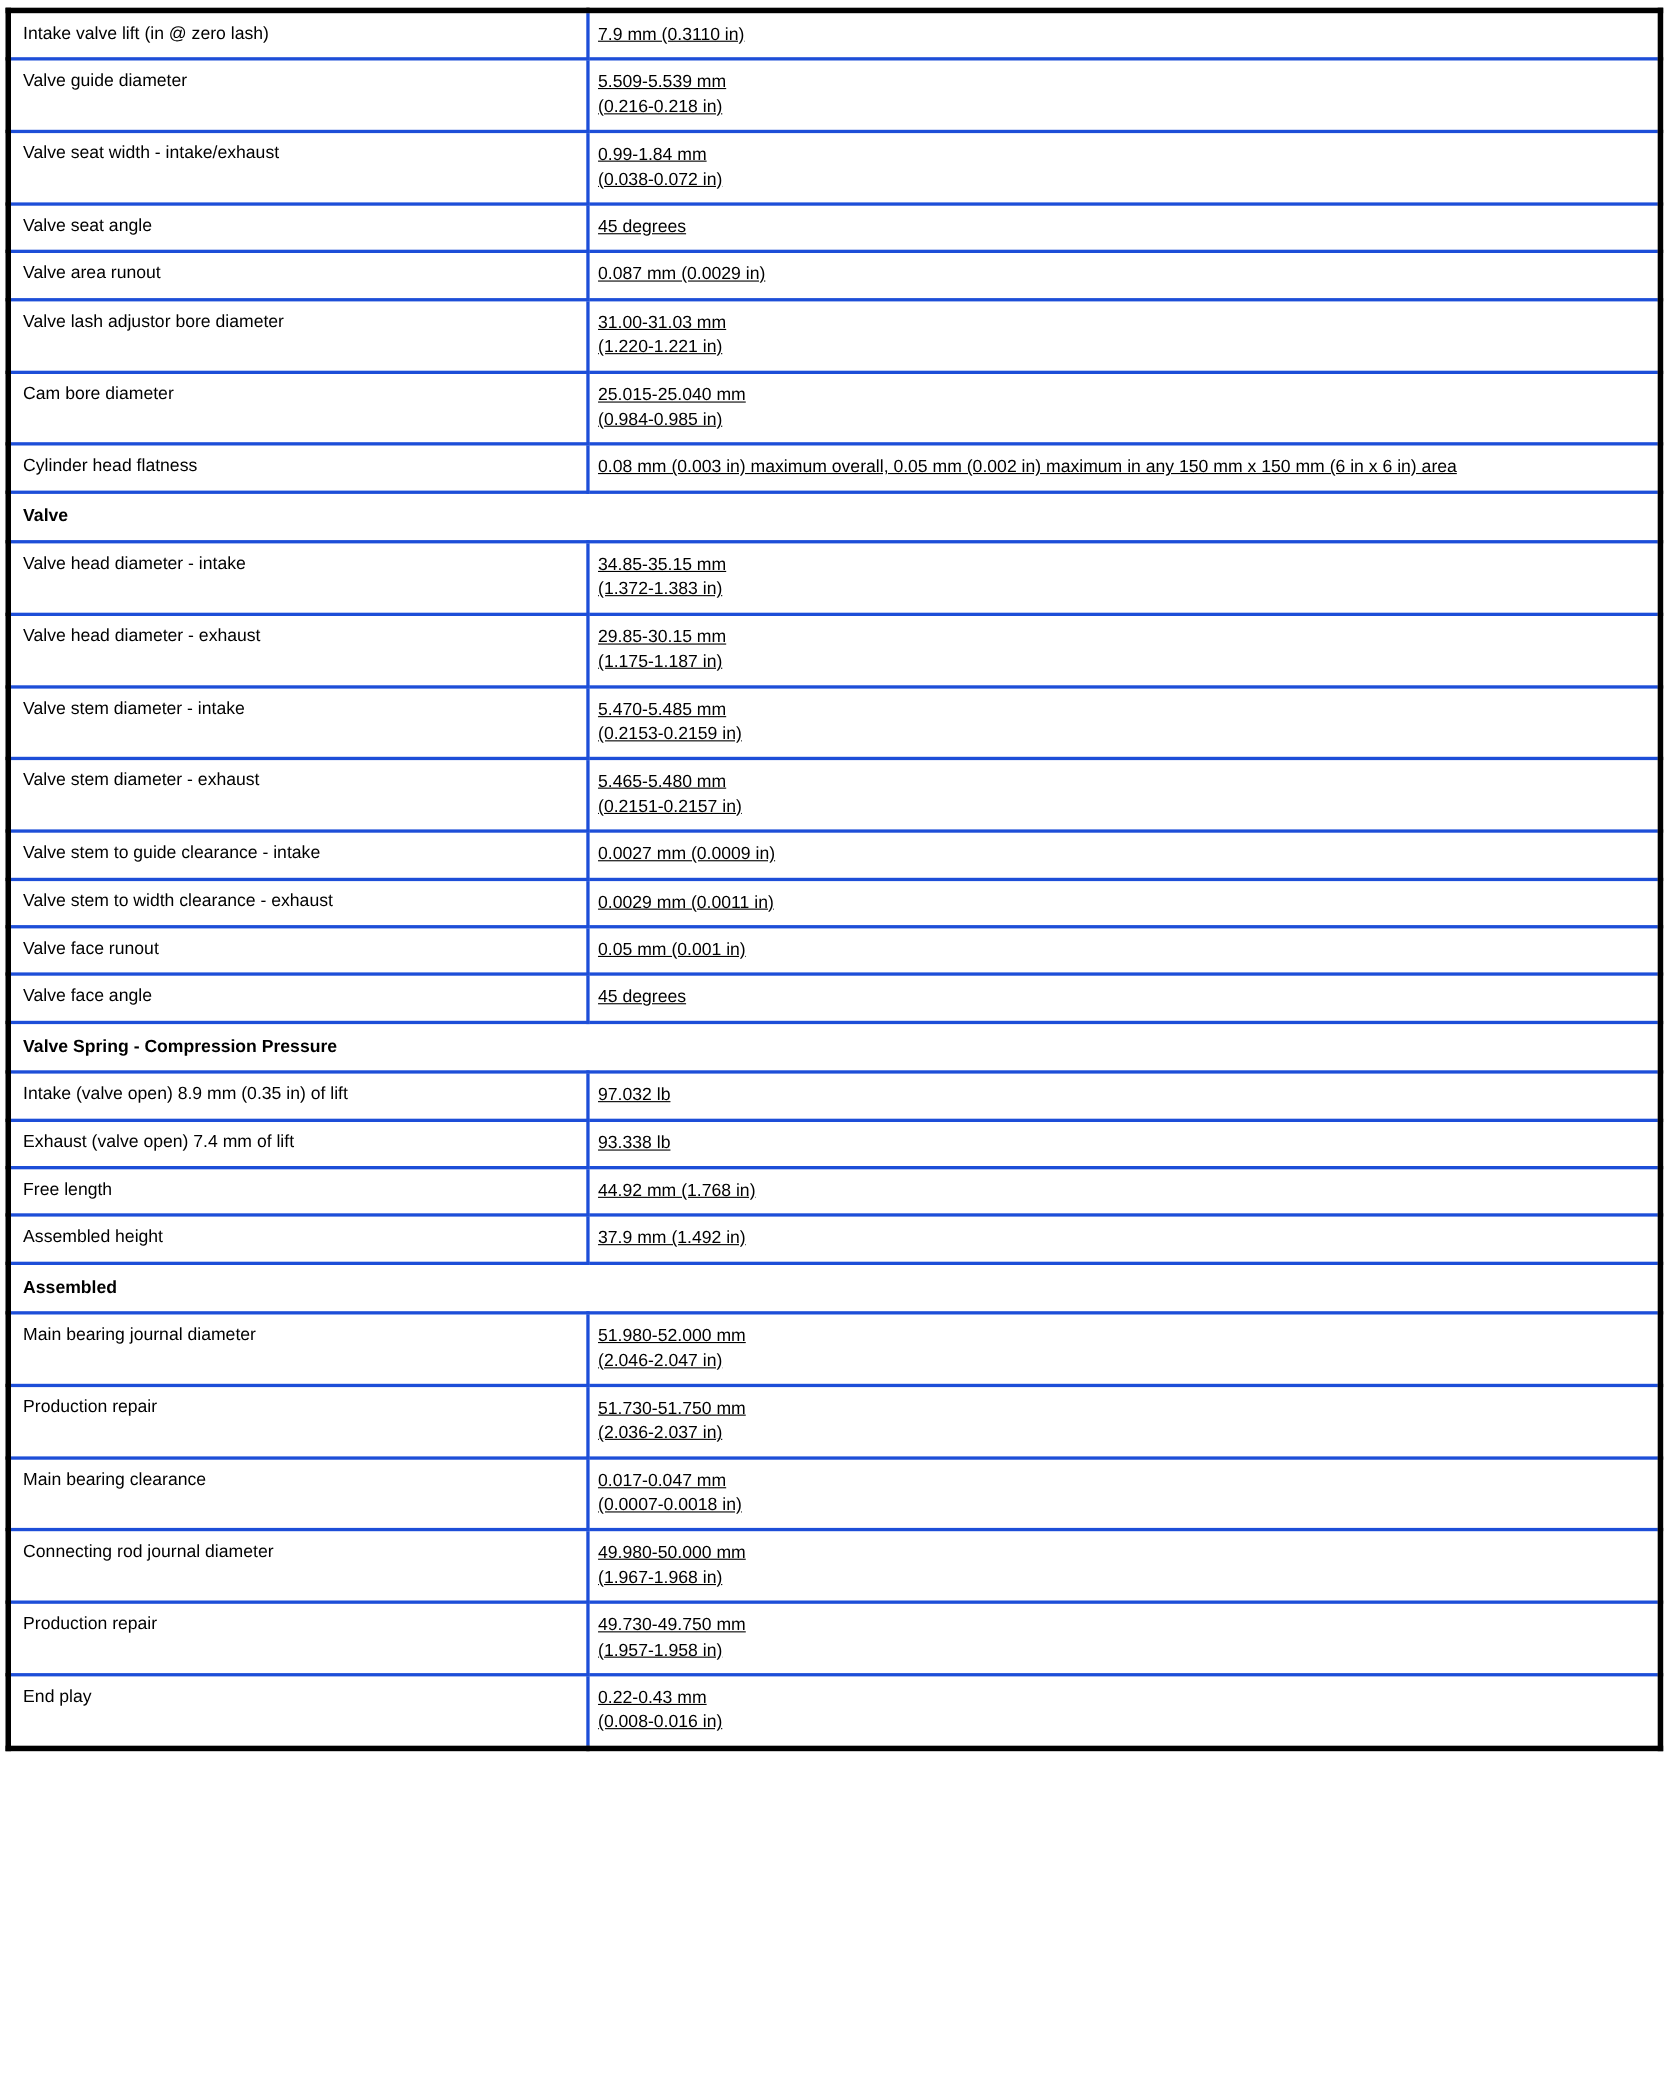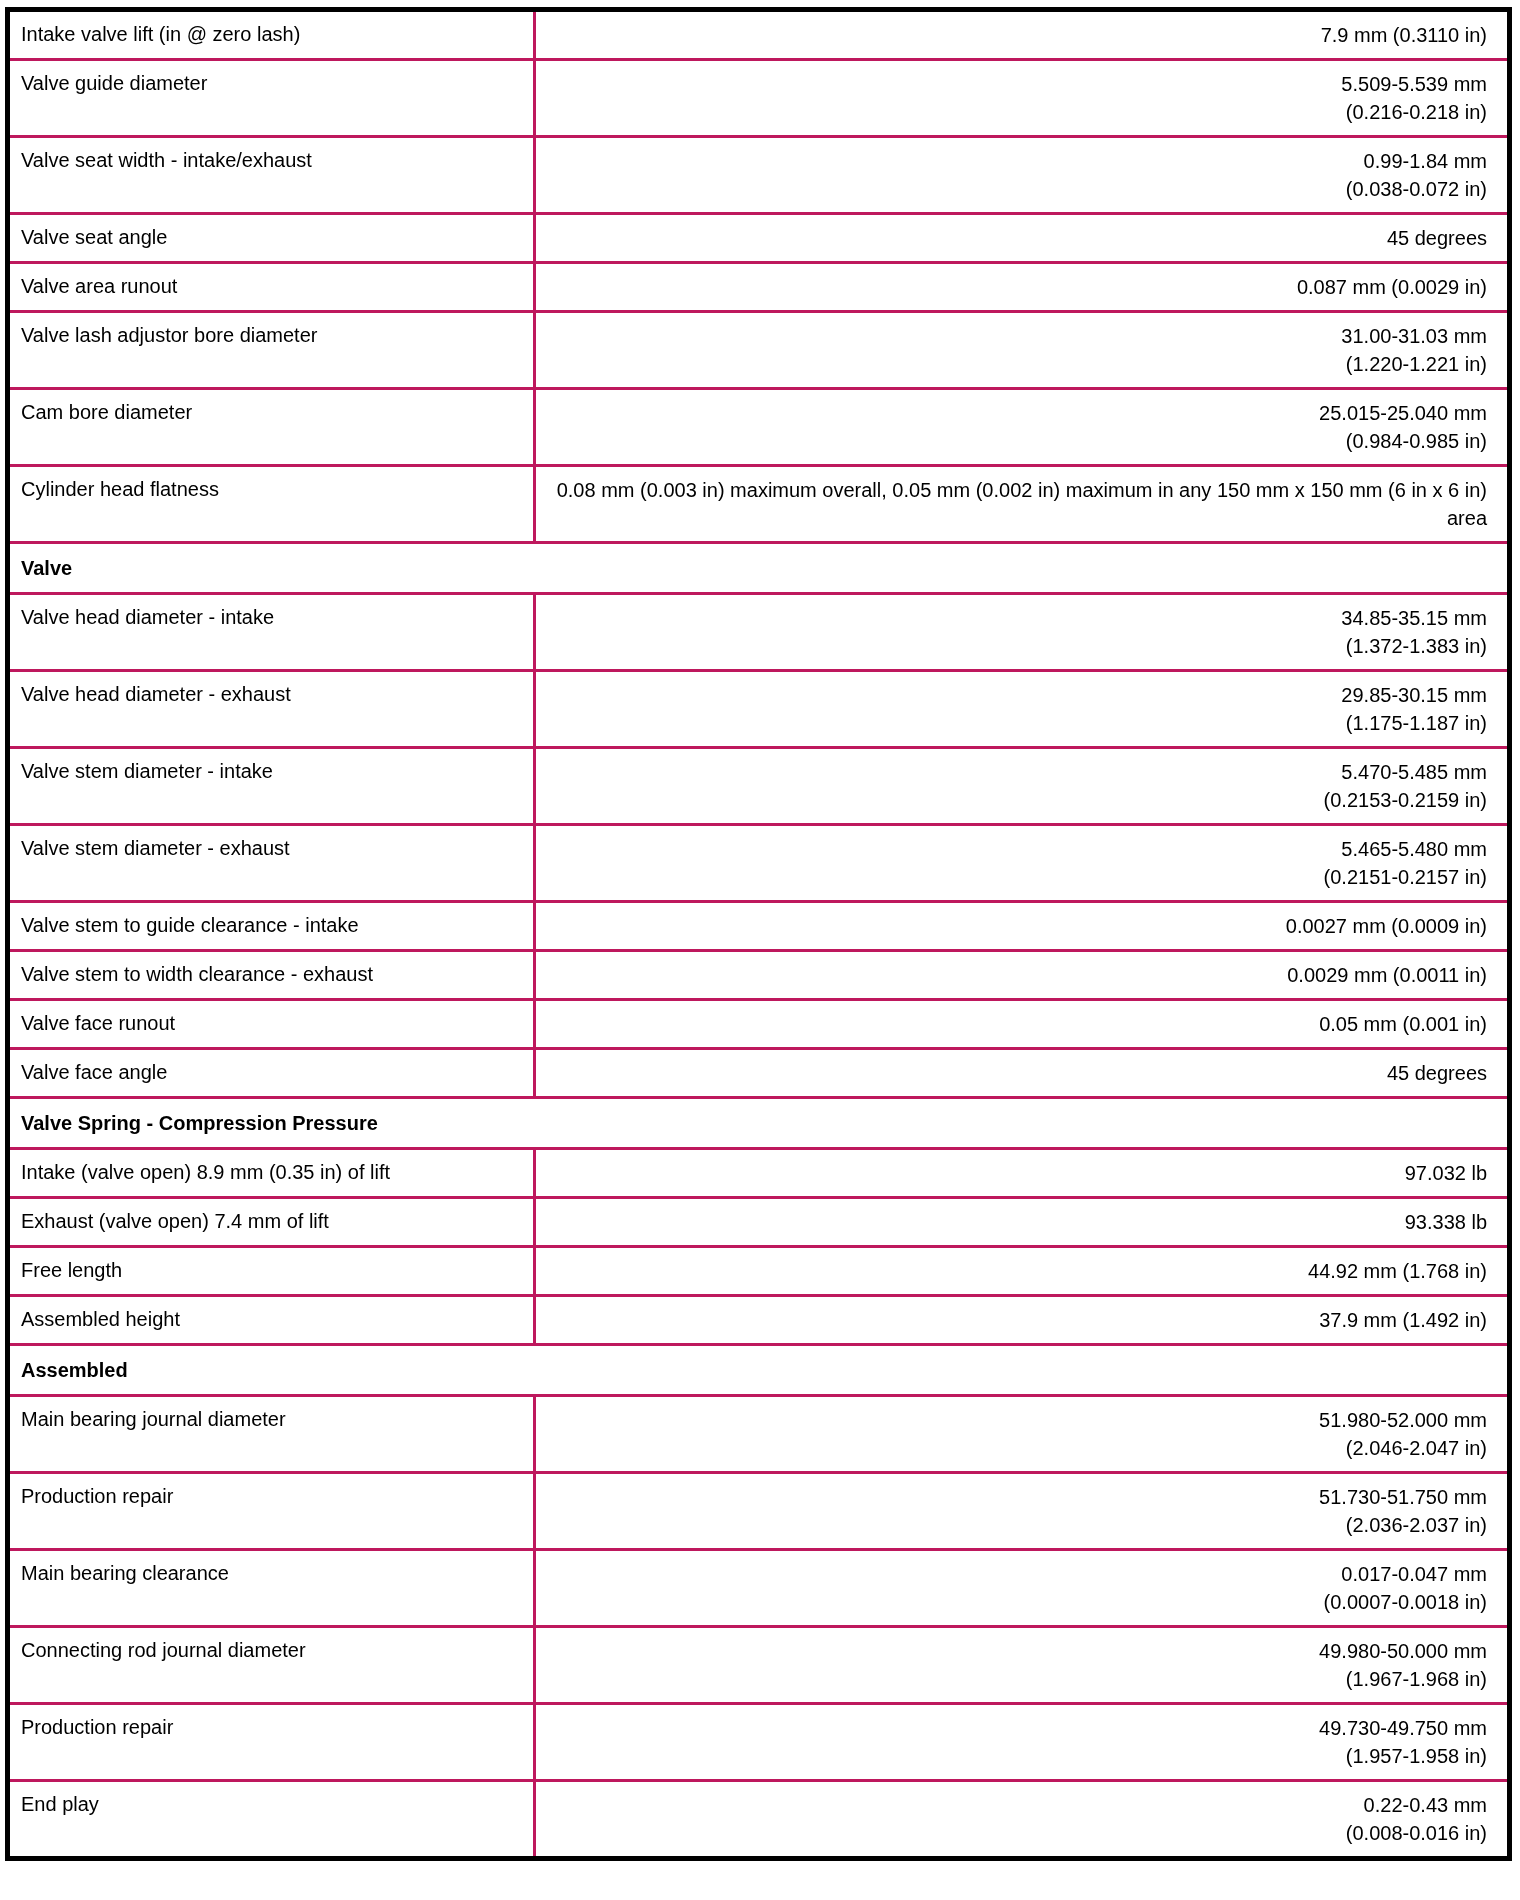--- a/index.html
+++ b/index.html
@@ -15,36 +15,37 @@
     padding: 7px 8px 4px 5px;
     background: #ffffff;
   }
   table.spec-table {
     width: 100%;
     border-collapse: collapse;
     border: 5px solid #000000;
     table-layout: fixed;
   }
   table.spec-table td {
-    border: 3px solid #be185d;
-    font-size: 20px;
+    border: 3px solid #1d4ed8;
+    font-size: 16px;
     line-height: 1.4;
     overflow-wrap: break-word;
   }
   td.label-cell {
     width: 33.4%;
     text-align: left;
     vertical-align: top;
     padding: 8px 10px 9px 11px;
   }
   td.value-cell {
-    text-align: right;
+    text-align: left;
     vertical-align: middle;
-    padding: 9px 20px;
+    padding: 9px 8px;
     white-space: pre-line;
+    text-decoration: underline;
   }
   td.section-cell {
     font-weight: bold;
     text-align: left;
     vertical-align: middle;
     padding: 10px 10px 10px 11px;
   }
 </style>
 </head>
 <body>

